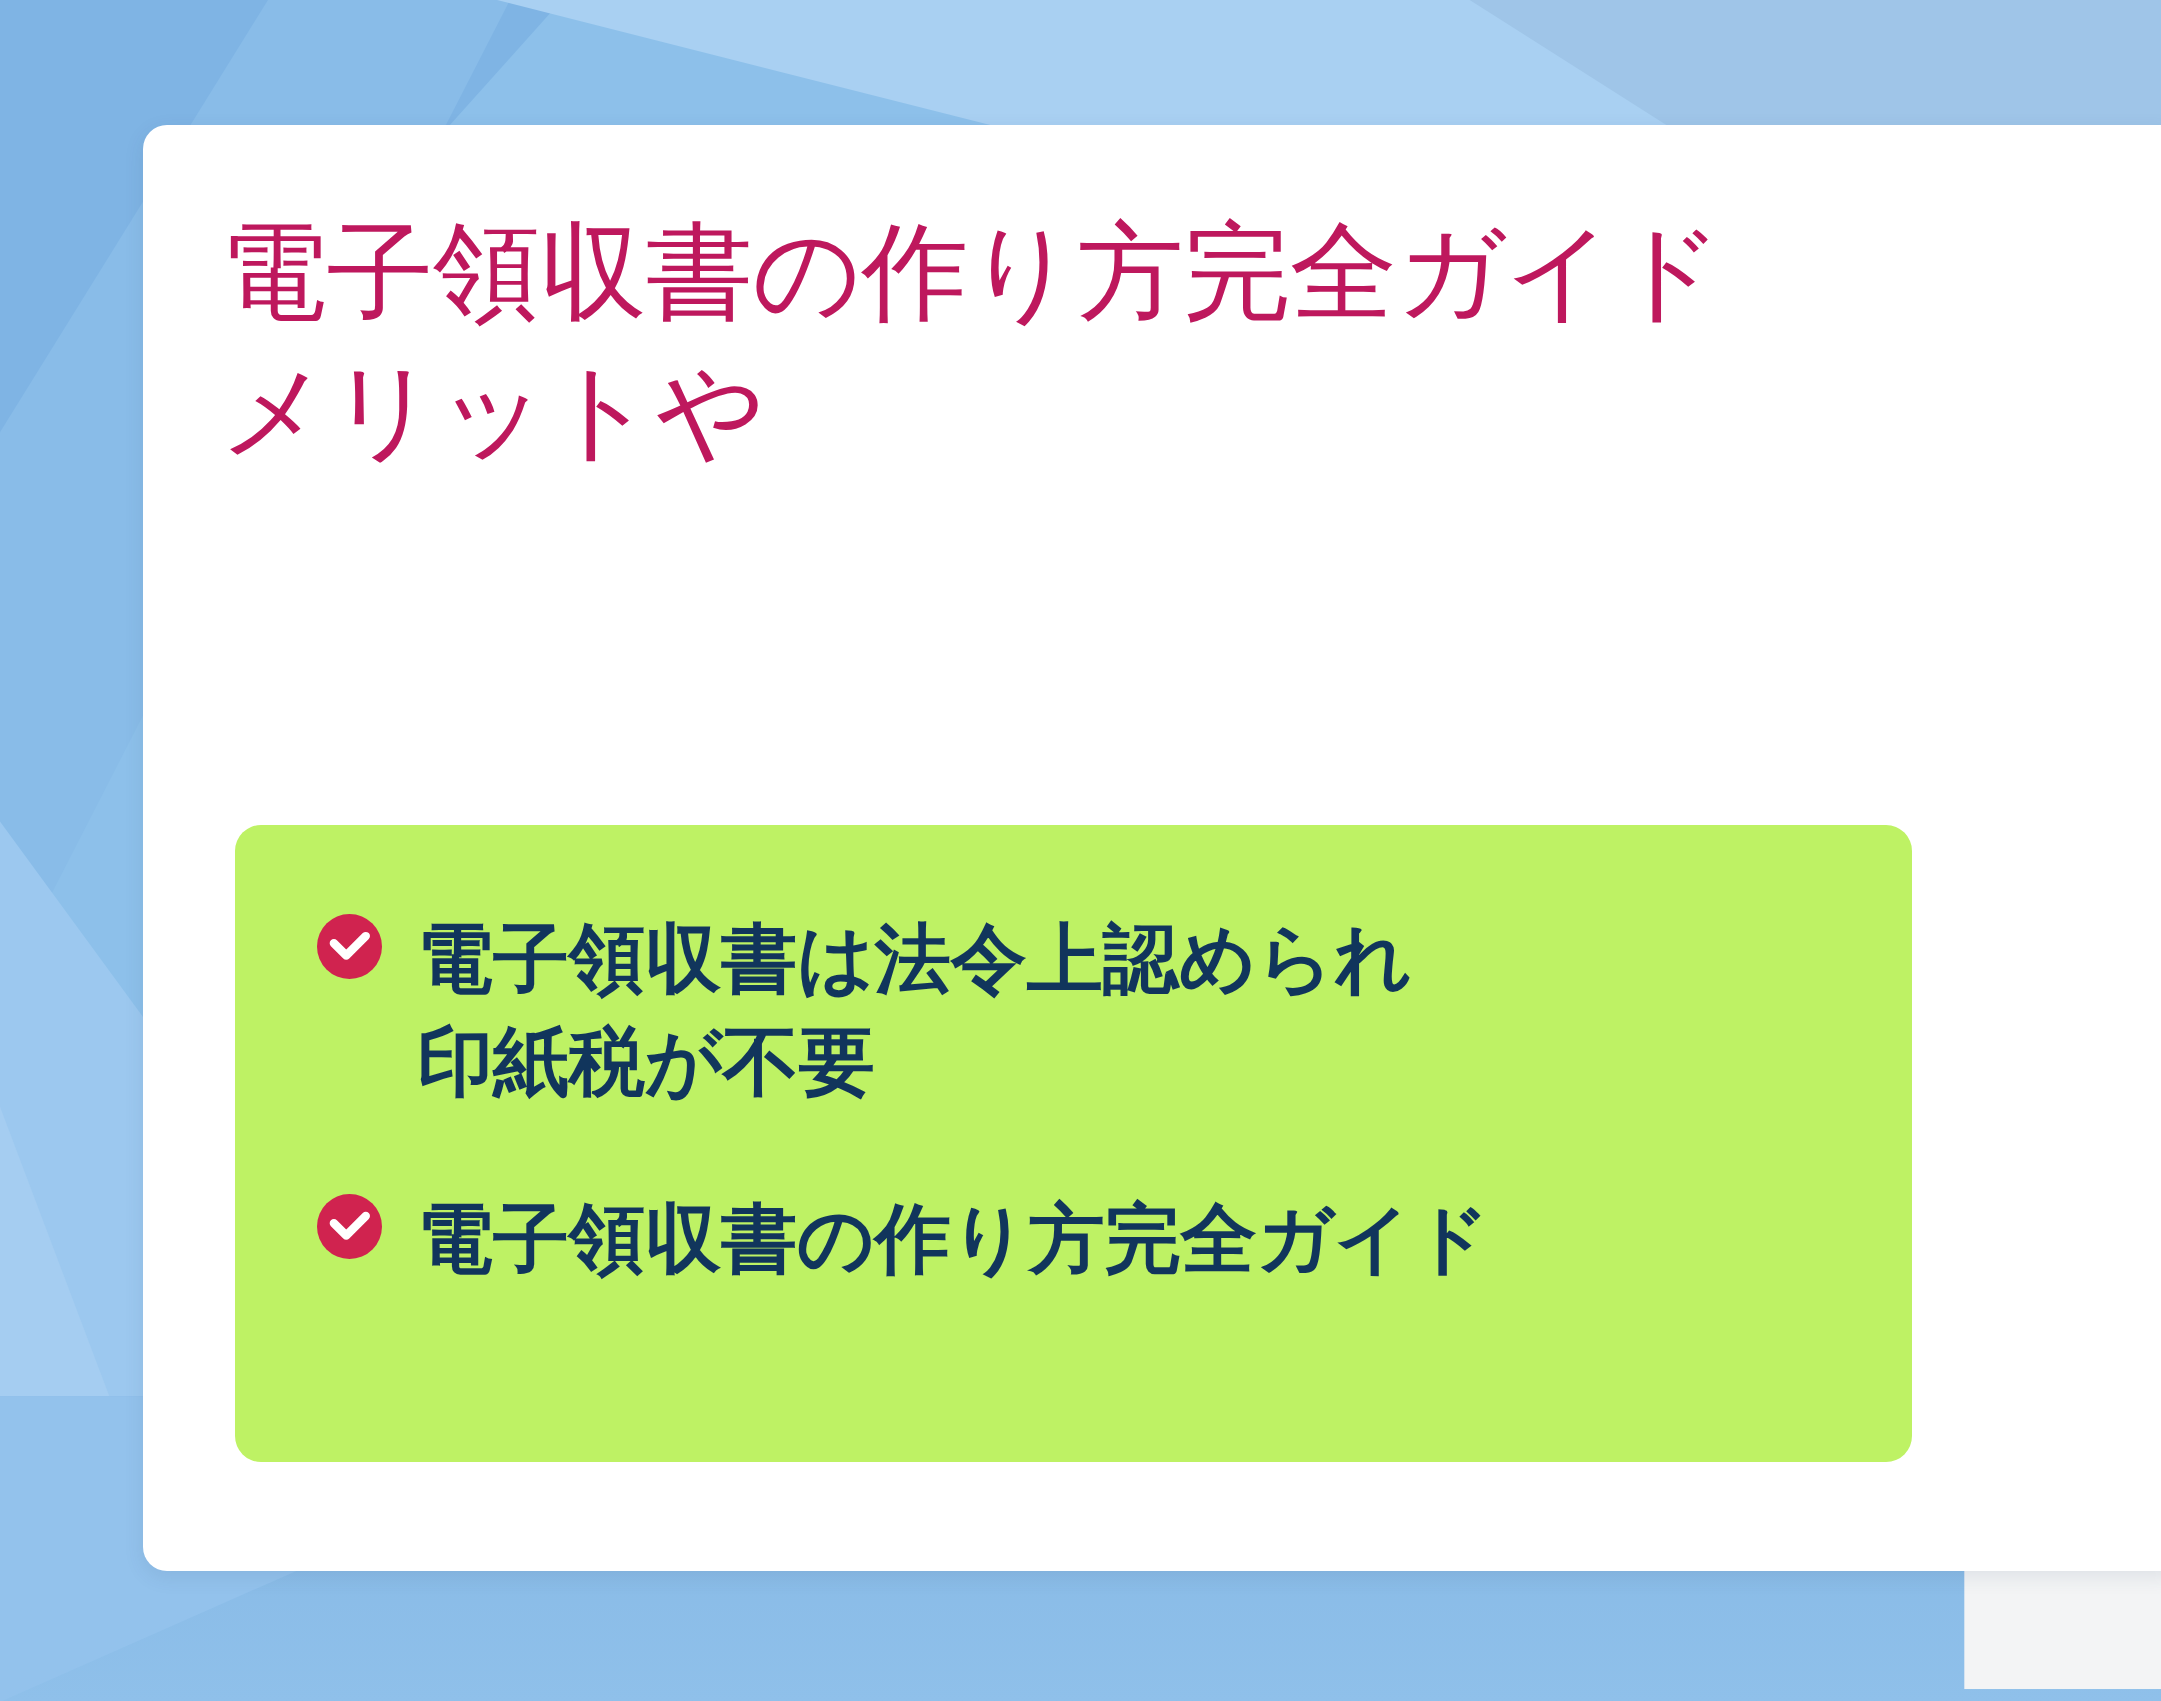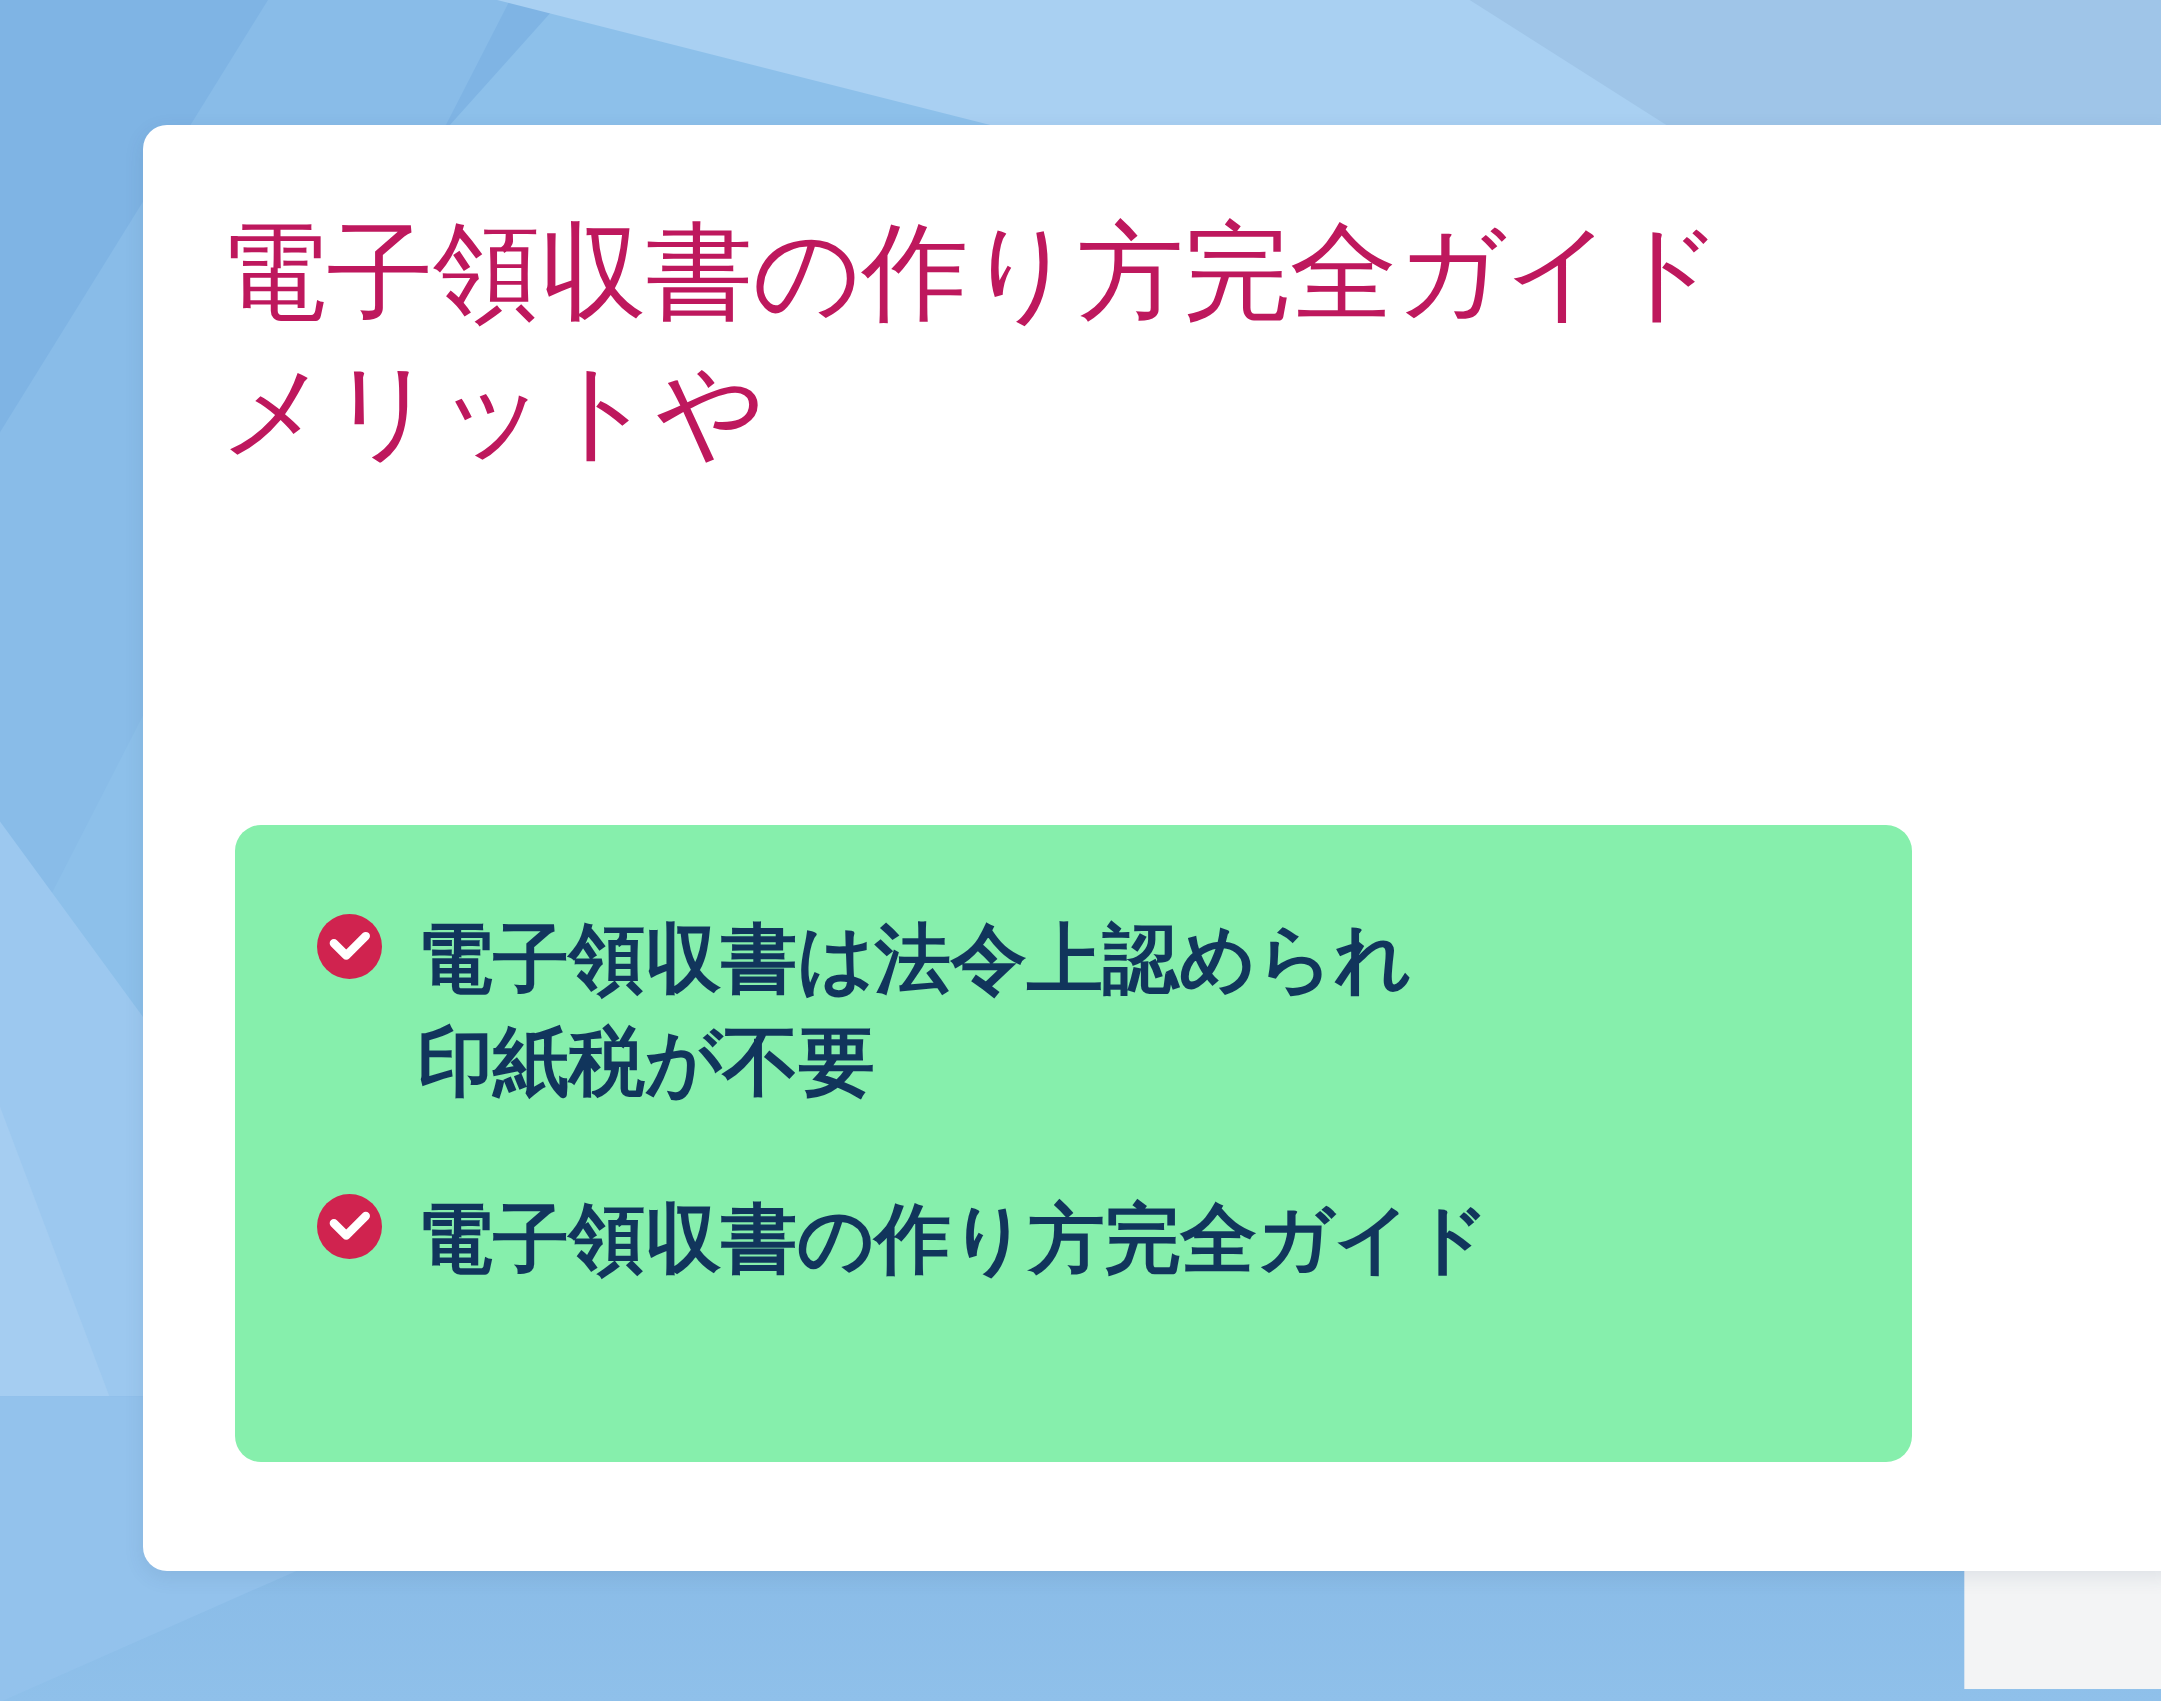--- a/index.html
+++ b/index.html
@@ -57,21 +57,21 @@
     white-space: nowrap;
   }
 
   
   .notebox {
     position: absolute;
     left: 235px;
     top: 825px;
     width: 1677px;
     height: 637px;
-    background: #86efac;
+    background: #bef264;
     border-radius: 26px;
   }
   .note-list {
     position: absolute;
     left: 82px;
     top: 82px;
     right: 30px;
   }
   .note-item {
     display: flex;

